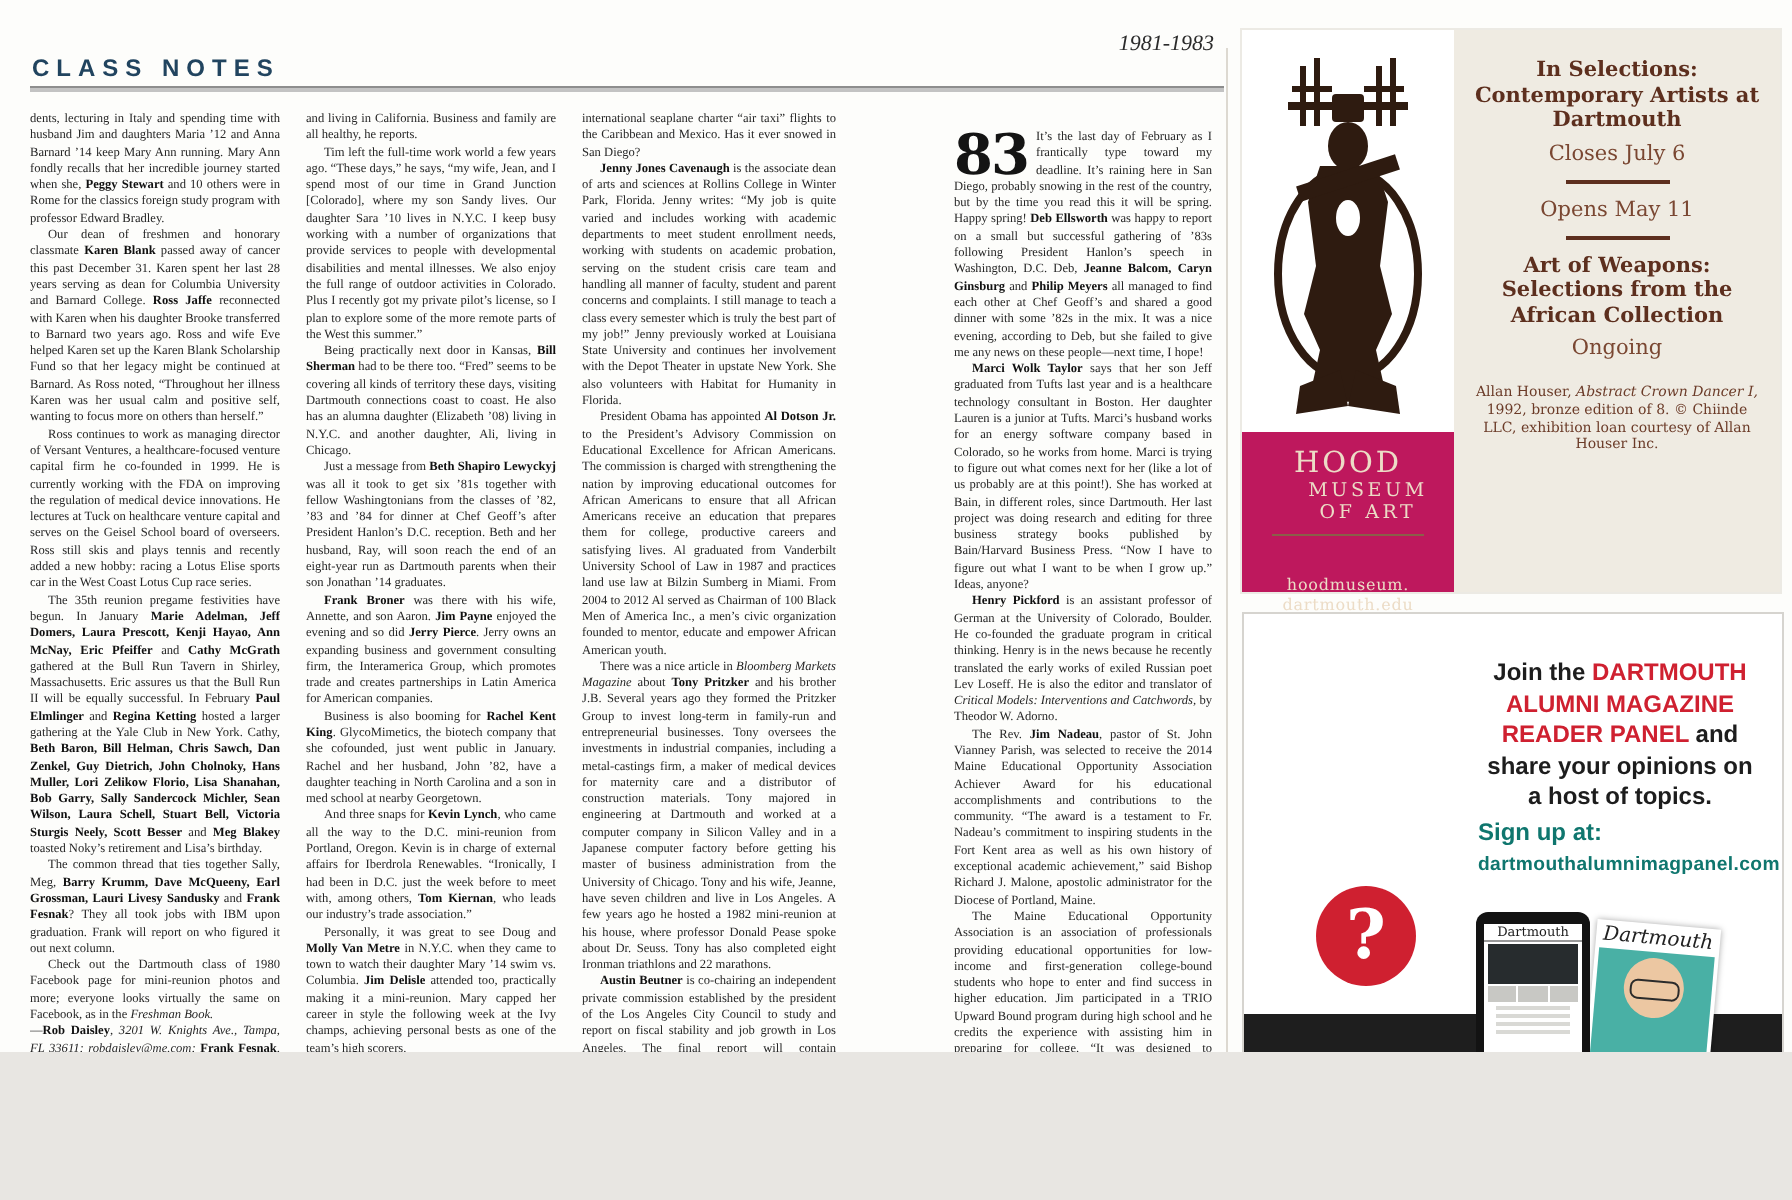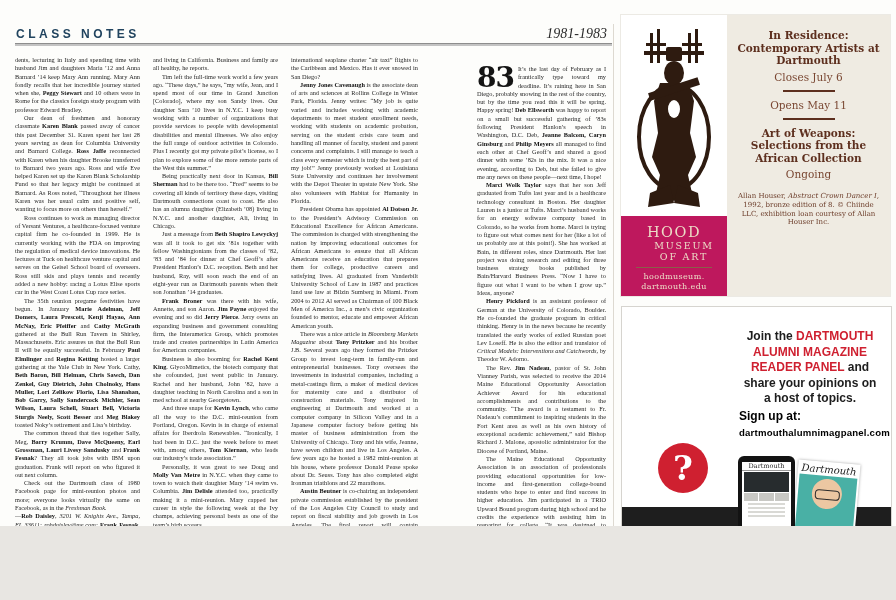--- a/index.html
+++ b/index.html
@@ -1,22 +1,22 @@
 <!DOCTYPE html>
 <html><head>
 <meta charset="utf-8">
 <style>
   html,body{margin:0;padding:0;background:#e8e6e2;}
   .sheet{position:relative;width:896px;height:526px;background:#fdfdfb;overflow:hidden;
          font-family:"Liberation Serif",serif;color:#222;}
   
   .pg-title{position:absolute;left:16px;top:27px;font-family:"Liberation Sans",sans-serif;
             font-weight:bold;font-size:12px;letter-spacing:3.5px;color:#21445f;}
-  .pg-years{position:absolute;left:15px;top:26px;width:592px;text-align:right;
-            font-style:italic;font-size:14px;color:#2b2b2b;}
+  .pg-years{position:absolute;left:15px;top:16px;width:592px;text-align:right;
+            font-style:italic;font-size:11px;color:#2b2b2b;}
   .head-rule{position:absolute;left:15px;top:43px;width:597px;height:0;
              border-top:1px solid #8d8d8d;border-bottom:2px solid #c3c3c3;}
   .page-divider{position:absolute;left:613px;top:24px;width:1px;height:545px;background:#ddd9d1;}
   
   .col{position:absolute;top:56px;height:519px;overflow:hidden;font-size:6.3px;
        line-height:8.3px;text-align:justify;color:#262626;}
   .col p{margin:0;}
   .col p.b-para{text-indent:9px;}
   .col p.b-sect{margin-top:9px;}
   .col p.b-addr b{font-style:normal;}
@@ -37,41 +37,41 @@
   .foot-right b{margin-left:7px;}
   
   .hood-ad{position:absolute;left:621px;top:15px;width:269px;height:281px;display:flex;
            background:#fff;box-shadow:0 0 0 1px #eceae4;}
   .hood-left{width:106px;position:relative;background:#fff;}
   .sculpture{position:absolute;left:9px;top:10px;}
   .hood-block{position:absolute;left:0;bottom:0;width:106px;height:80px;background:#be185d;
               color:#ecdcc6;text-align:center;font-family:"DejaVu Serif",serif;}
   .hood-n1{font-size:14.5px;letter-spacing:1.5px;margin-top:8px;}
   .hood-n2,.hood-n3{font-size:9.5px;letter-spacing:1.8px;line-height:11px;margin-left:20px;}
-  .hood-url{margin:5px auto 0;padding-top:4px;border-top:1px solid #8a5f49;width:76px;
+  .hood-url{margin:5px auto 0;padding-top:20px;border-top:1px solid #8a5f49;width:76px;
             font-size:8px;line-height:9.5px;letter-spacing:.4px;}
   .hood-right{flex:1;background:#efebe2;color:#5d2f1e;text-align:center;
               font-family:"DejaVu Serif",serif;padding:14px 10px 0;}
   .exh-title{font-weight:bold;font-size:10.5px;line-height:12.5px;}
   .exh-date{font-size:10.5px;margin-top:4px;color:#7a4732;}
   .exh-div{width:52px;height:2px;background:#5d2f1e;margin:7px auto;}
   .exh-caption{font-size:7px;line-height:8.8px;margin-top:12px;color:#6b3b28;}
   
   .panel-ad{position:absolute;left:621px;top:306px;width:269px;height:253px;background:#fff;
             border:1px solid #d6d4cf;font-family:"Liberation Sans",sans-serif;overflow:hidden;}
   .what{position:absolute;left:20px;top:12px;color:#171717;font-weight:bold;}
   .what-line{font-size:29px;line-height:33px;letter-spacing:-.5px;transform:scale(.82,1.05);
              transform-origin:left top;white-space:nowrap;}
   .qmark{position:absolute;left:36px;top:136px;width:50px;height:50px;border-radius:50%;
          background:#cf2030;color:#fff;text-align:center;font-weight:bold;font-size:34px;
          line-height:50px;font-family:"DejaVu Serif",serif;}
   .panel-copy{position:absolute;left:117px;top:22px;width:142px;font-weight:bold;
               font-size:12px;line-height:15.5px;color:#1d1d1d;text-align:center;}
   .panel-copy .red{color:#cf2030;}
-  .signup{position:absolute;left:117px;top:102px;color:#000000;}
+  .signup{position:absolute;left:117px;top:102px;color:#0f766e;}
   .signup-label{font-weight:bold;font-size:12px;}
   .signup-url{font-weight:bold;font-size:9.6px;margin-top:4px;letter-spacing:.2px;}
   .band{position:absolute;left:0;top:200px;width:100%;height:21px;background:#1e1e1e;}
   .tablet{position:absolute;left:116px;top:149px;width:57px;height:86px;background:#131313;
           border-radius:6px;z-index:3;padding:6px 4px 8px;box-sizing:border-box;}
   .tab-screen{width:100%;height:100%;background:#fff;overflow:hidden;}
   .tab-masthead{font-family:"DejaVu Serif",serif;font-size:6.5px;text-align:center;
                 color:#1c1c1c;border-bottom:1px solid #999;}
   .tab-photo{height:20px;background:#272c2e;margin:1px 2px;}
   .tab-grid{display:flex;gap:1px;margin:1px 2px;}
@@ -167,21 +167,21 @@
         <div class="hood-n2">MUSEUM</div>
         <div class="hood-n3">OF ART</div>
         <div class="hood-url">
           <div>hoodmuseum.</div>
           <div>dartmouth.edu</div>
         </div>
       </div>
     </div>
     <div class="hood-right">
       <div class="exh">
-        <div class="exh-title">In Residence: Contemporary Artists at Dartmouth</div>
+        <div class="exh-title">In Selections: Contemporary Artists at Dartmouth</div>
         <div class="exh-date">Closes July 6</div>
       </div>
       <div class="exh-div"></div>
       <div class="exh">
         <div class="exh-date">Opens May 11</div>
       </div>
       <div class="exh-div"></div>
       <div class="exh">
         <div class="exh-title">Art of Weapons: Selections from the African Collection</div>
         <div class="exh-date">Ongoing</div>

